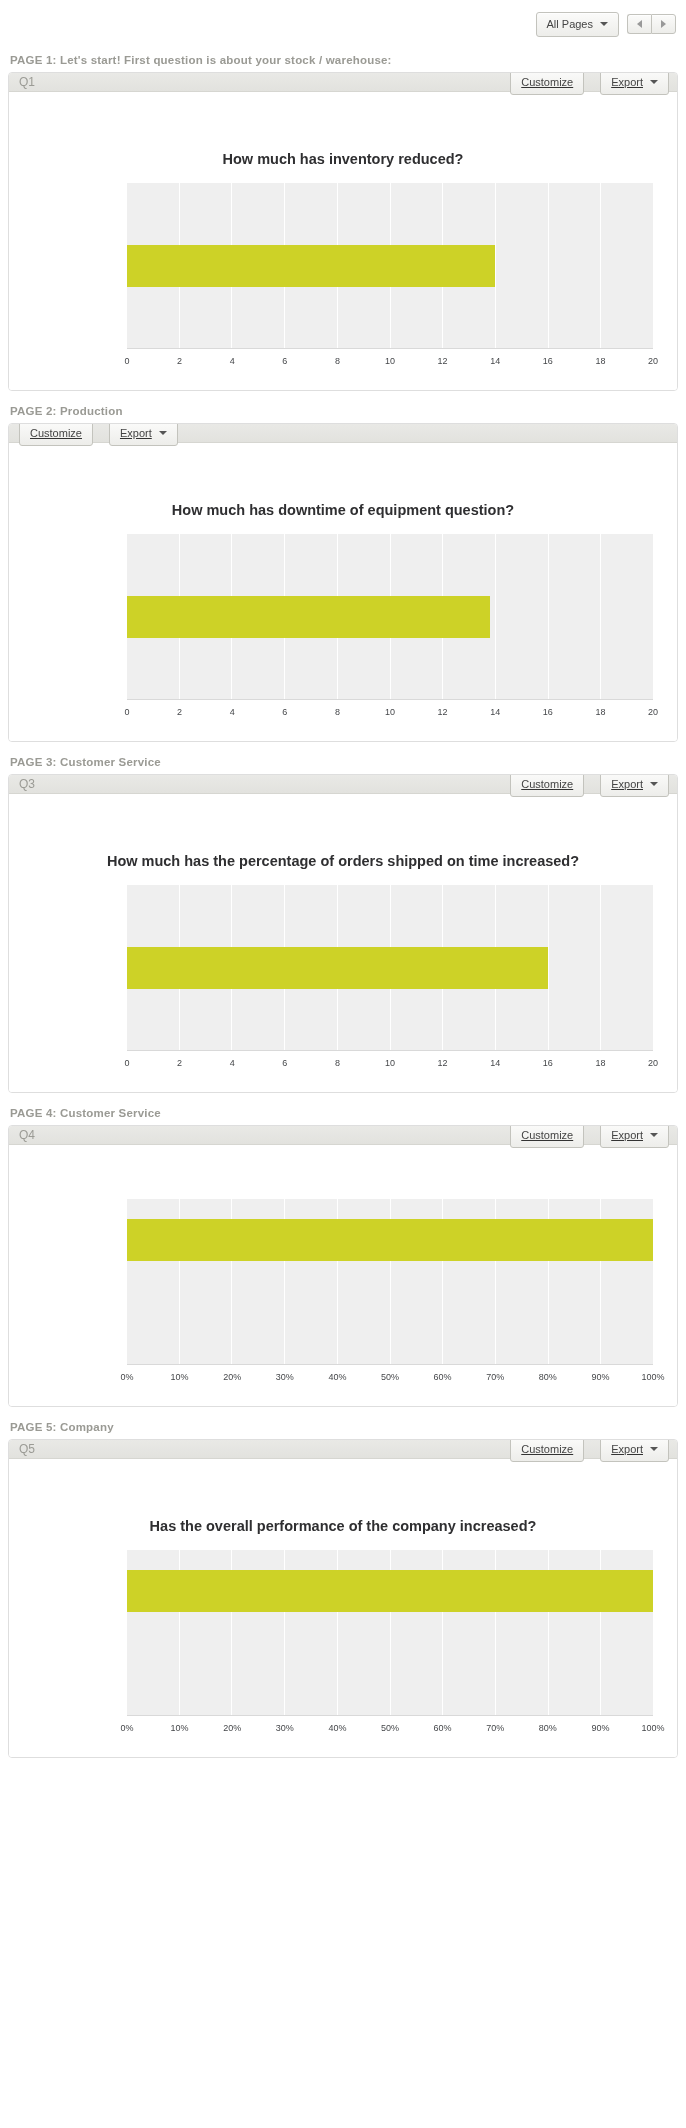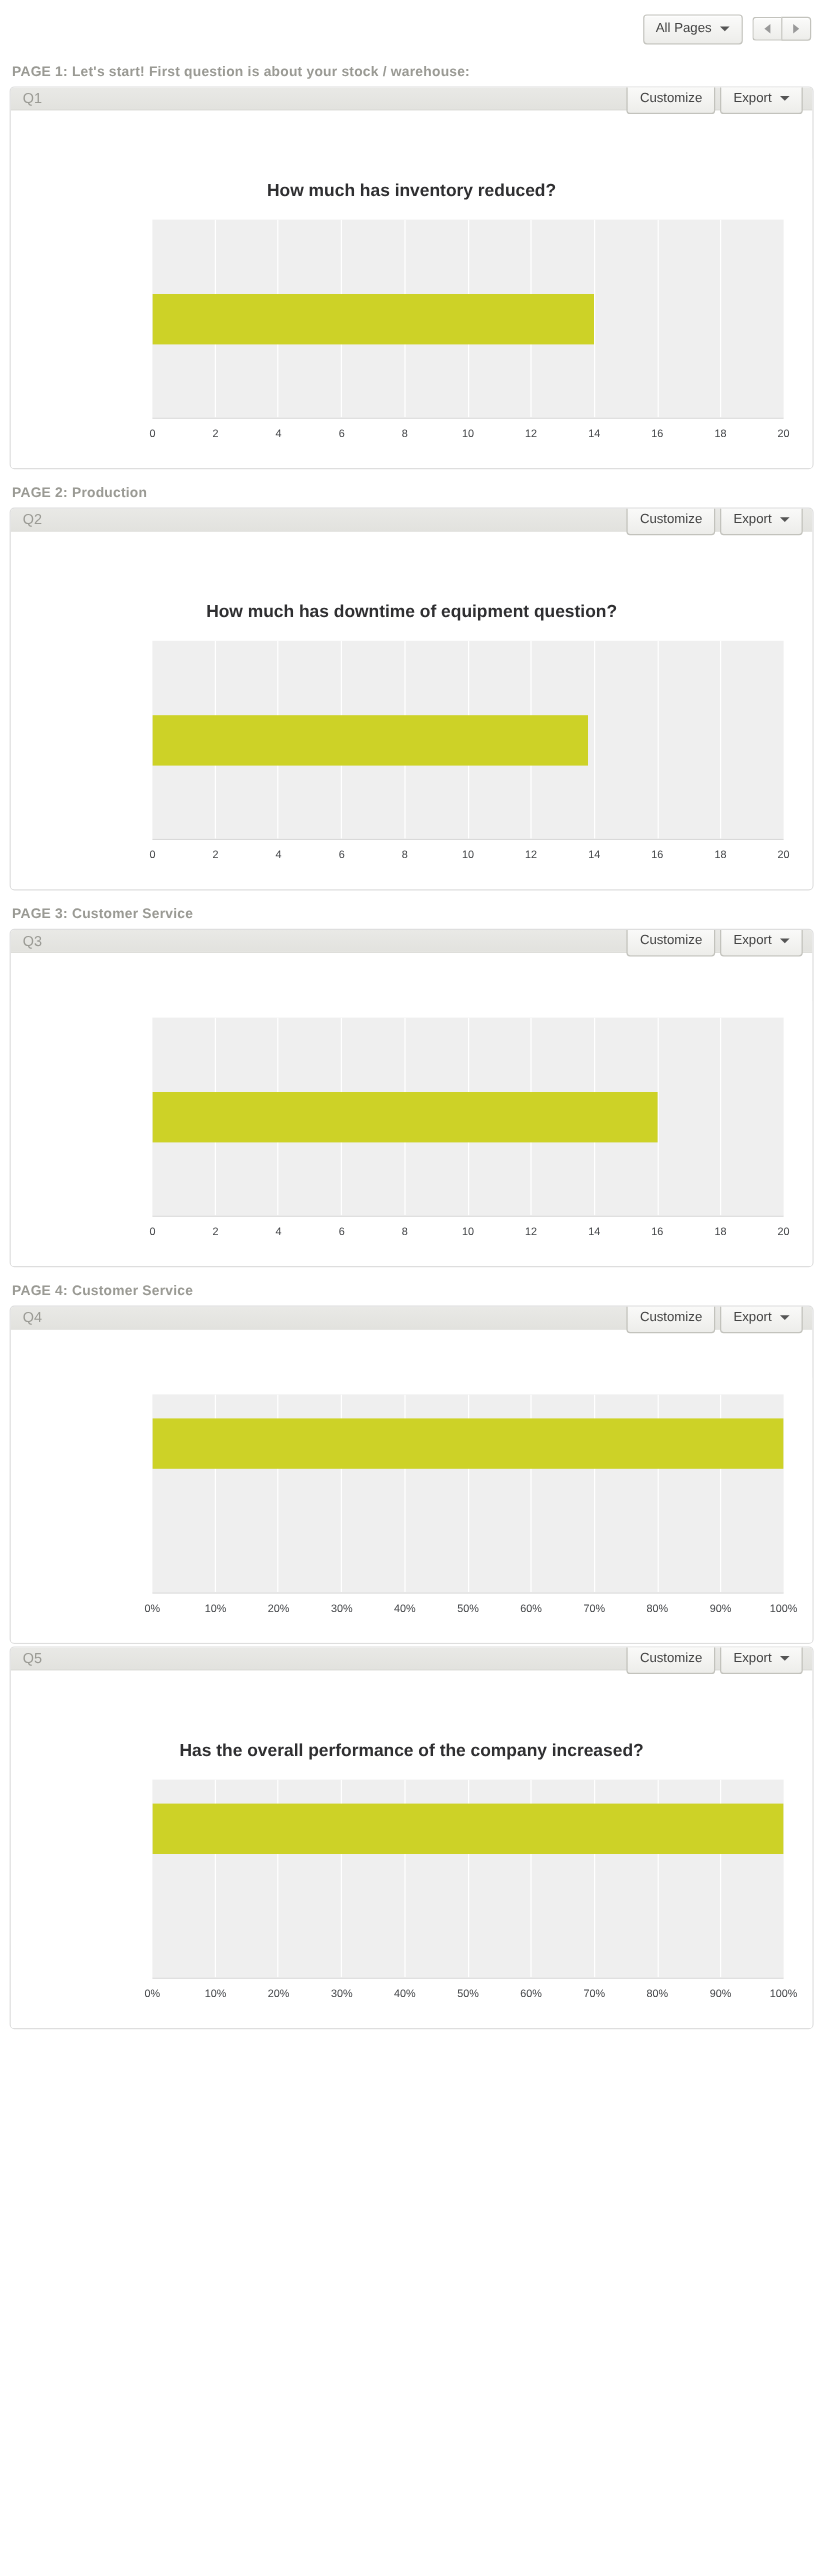--- a/index.html
+++ b/index.html
@@ -89,21 +89,21 @@
     height: 19px;
     display: flex;
     align-items: center;
     padding: 0 8px 0 10px;
   }
   .qid {
     font-size: 12px;
     color: #9b9b95;
     flex: 1 1 auto;
   }
-  .head-actions { display: flex; gap: 4px; }
+  .head-actions { display: flex; gap: 16px; text-decoration: underline; }
 
   .card-body { padding: 14px 10px 16px 10px; background: #fff; margin-top: 40px; }
 
   .chart-title {
     text-align: center;
     font-size: 14.5px;
     font-weight: bold;
     color: #2f2f31;
     line-height: 19px;
     margin: 4px 40px 14px 40px;
@@ -232,21 +232,20 @@
                 <span class="xtick" style="left: 100%;">20</span>
               </div>
             </div>
           </div>
         </div>
       </div>
       <div>
         <div class="page-label">PAGE 2: Production</div>
         <div class="card">
           <div class="card-head">
-            <div class="qid">Q2</div>
             <div class="head-actions">
               <button class="btn">
                 <span>Customize</span>
               </button>
               <button class="btn">
                 <span>Export</span>
                 <span class="caret"></span>
               </button>
             </div>
           </div>
@@ -298,20 +297,21 @@
               <button class="btn">
                 <span>Customize</span>
               </button>
               <button class="btn">
                 <span>Export</span>
                 <span class="caret"></span>
               </button>
             </div>
           </div>
           <div class="card-body">
+            <div class="chart-title">How much has the percentage of orders shipped on time increased?</div>
             <div class="chart">
               <div class="plot">
                 <div class="gridlines">
                   <div class="gcell"></div>
                   <div class="gcell"></div>
                   <div class="gcell"></div>
                   <div class="gcell"></div>
                   <div class="gcell"></div>
                   <div class="gcell"></div>
                   <div class="gcell"></div>
@@ -392,20 +392,21 @@
                 <span class="xtick" style="left: 70%;">70%</span>
                 <span class="xtick" style="left: 80%;">80%</span>
                 <span class="xtick" style="left: 90%;">90%</span>
                 <span class="xtick" style="left: 100%;">100%</span>
               </div>
             </div>
           </div>
         </div>
       </div>
       <div>
+        <div class="page-label">PAGE 5: Company</div>
         <div class="card">
           <div class="card-head">
             <div class="qid">Q5</div>
             <div class="head-actions">
               <button class="btn">
                 <span>Customize</span>
               </button>
               <button class="btn">
                 <span>Export</span>
                 <span class="caret"></span>

